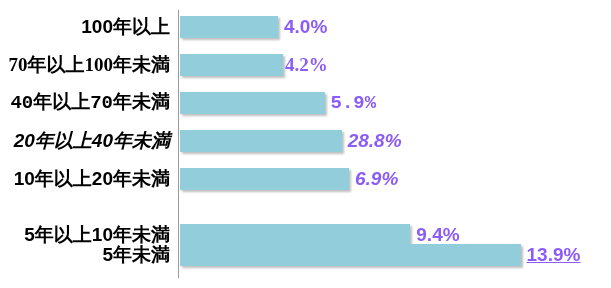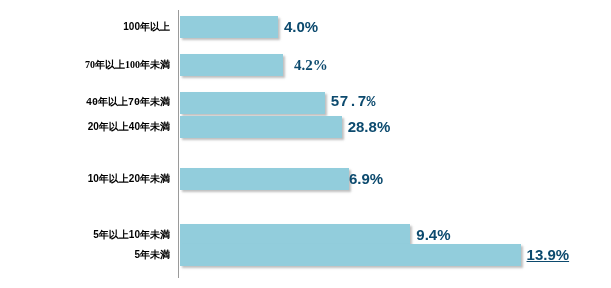--- a/index.html
+++ b/index.html
@@ -35,21 +35,21 @@
     height: 38px;
   }
   .cat-label {
     position: absolute;
     left: 0;
     top: 0;
     width: 170px;
     height: 22px;
     line-height: 22px;
     text-align: right;
-    font-size: 10px;
+    font-size: 19px;
     font-weight: bold;
     color: #000000;
     white-space: nowrap;
   }
   .bar-wrap {
     position: absolute;
     left: 180px;
     top: 0;
     height: 22px;
   }
@@ -59,65 +59,65 @@
     top: 0;
     height: 22px;
     background: #92CDDC;
     box-shadow: 2px 2px 2px rgba(140,140,140,0.55);
   }
   .val-label {
     position: absolute;
     top: 0;
     height: 22px;
     line-height: 22px;
-    font-size: 15px;
+    font-size: 19px;
     font-weight: bold;
-    color: #0c4a6e;
+    color: #8b5cf6;
     white-space: nowrap;
   }
 </style>
 </head>
 <body>
 
 <div id="chart-root">
   <div id="axis-line"></div>
   <div id="rows">
       <div class="bar-row" style="top: 16px;">
         <div class="cat-label">100年以上</div>
         <div class="bar-wrap">
           <div class="bar" style="width: 98px; background: rgb(146, 205, 220);"></div>
           <div class="val-label" style="left: 104px;">4.0%</div>
         </div>
       </div>
       <div class="bar-row" style="top: 54px; font-family: Liberation Serif, serif;">
         <div class="cat-label">70年以上100年未満</div>
         <div class="bar-wrap">
           <div class="bar" style="width: 102.9px; background: rgb(146, 205, 220);"></div>
-          <div class="val-label" style="left: 114px;">4.2%</div>
+          <div class="val-label" style="left: 105px;">4.2%</div>
         </div>
       </div>
       <div class="bar-row" style="top: 92px; font-family: Liberation Mono, monospace;">
         <div class="cat-label">40年以上70年未満</div>
         <div class="bar-wrap">
           <div class="bar" style="width: 144.55px; background: rgb(146, 205, 220);"></div>
-          <div class="val-label" style="left: 150.55px;">57.7%</div>
+          <div class="val-label" style="left: 150.55px;">5.9%</div>
         </div>
       </div>
-      <div class="bar-row" style="top: 116px;">
+      <div class="bar-row" style="top: 130px; font-style: italic;">
         <div class="cat-label">20年以上40年未満</div>
         <div class="bar-wrap">
           <div class="bar" style="width: 161.7px; background: rgb(146, 205, 220);"></div>
           <div class="val-label" style="left: 167.7px;">28.8%</div>
         </div>
       </div>
       <div class="bar-row" style="top: 168px;">
         <div class="cat-label">10年以上20年未満</div>
         <div class="bar-wrap">
           <div class="bar" style="width: 169.05px; background: rgb(146, 205, 220);"></div>
-          <div class="val-label" style="left: 169px;">6.9%</div>
+          <div class="val-label" style="left: 175px; font-style: italic;">6.9%</div>
         </div>
       </div>
       <div class="bar-row" style="top: 224px;">
         <div class="cat-label">5年以上10年未満</div>
         <div class="bar-wrap">
           <div class="bar" style="width: 230.3px; background: rgb(146, 205, 220);"></div>
           <div class="val-label" style="left: 236.3px;">9.4%</div>
         </div>
       </div>
       <div class="bar-row" style="top: 244px;">

